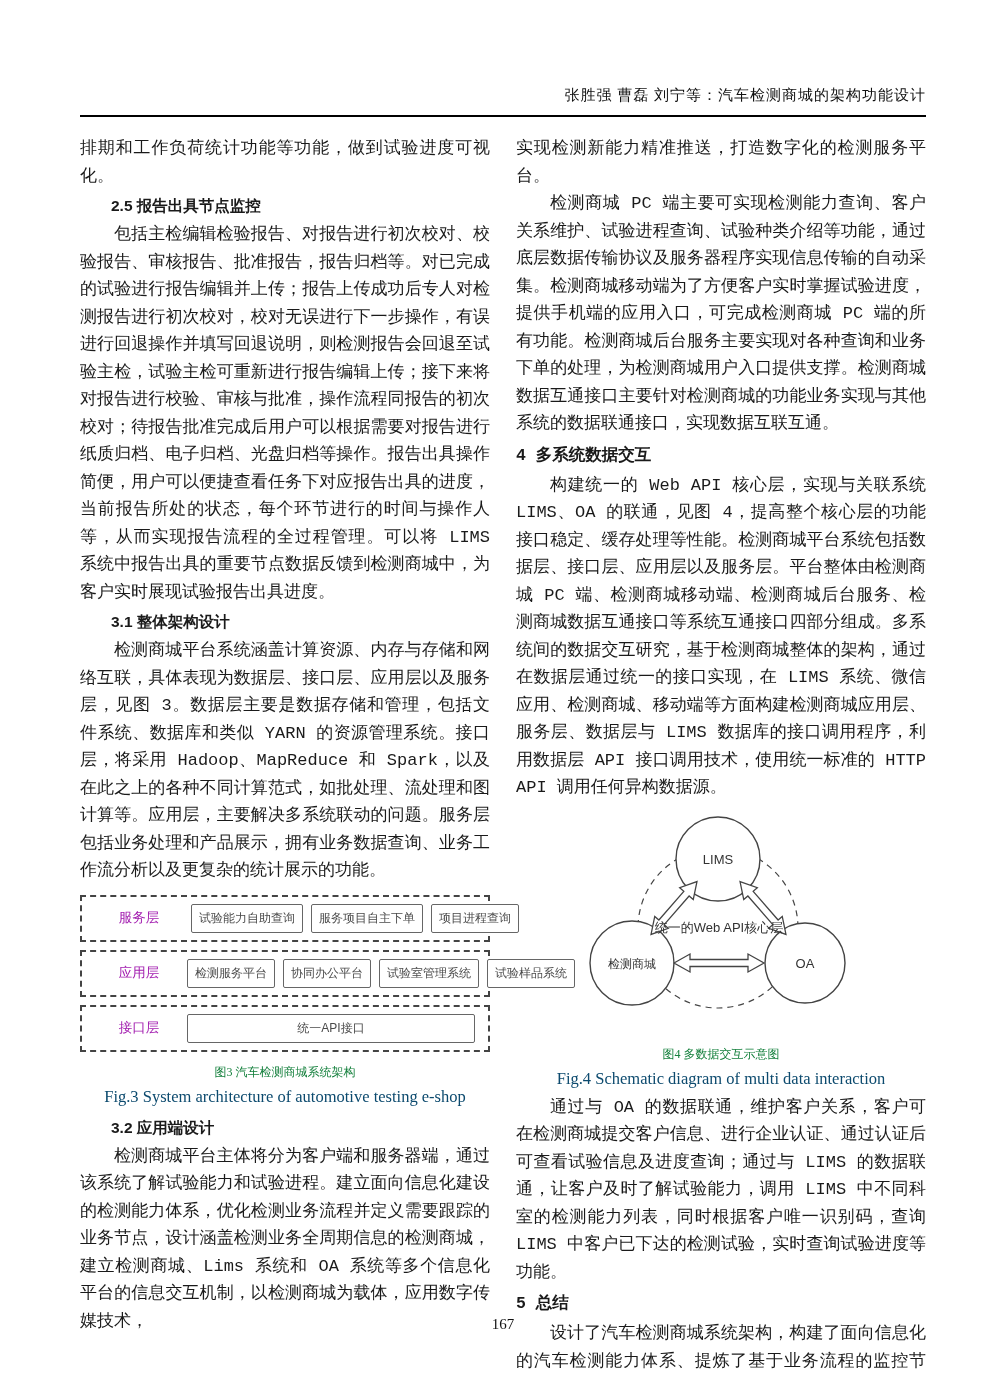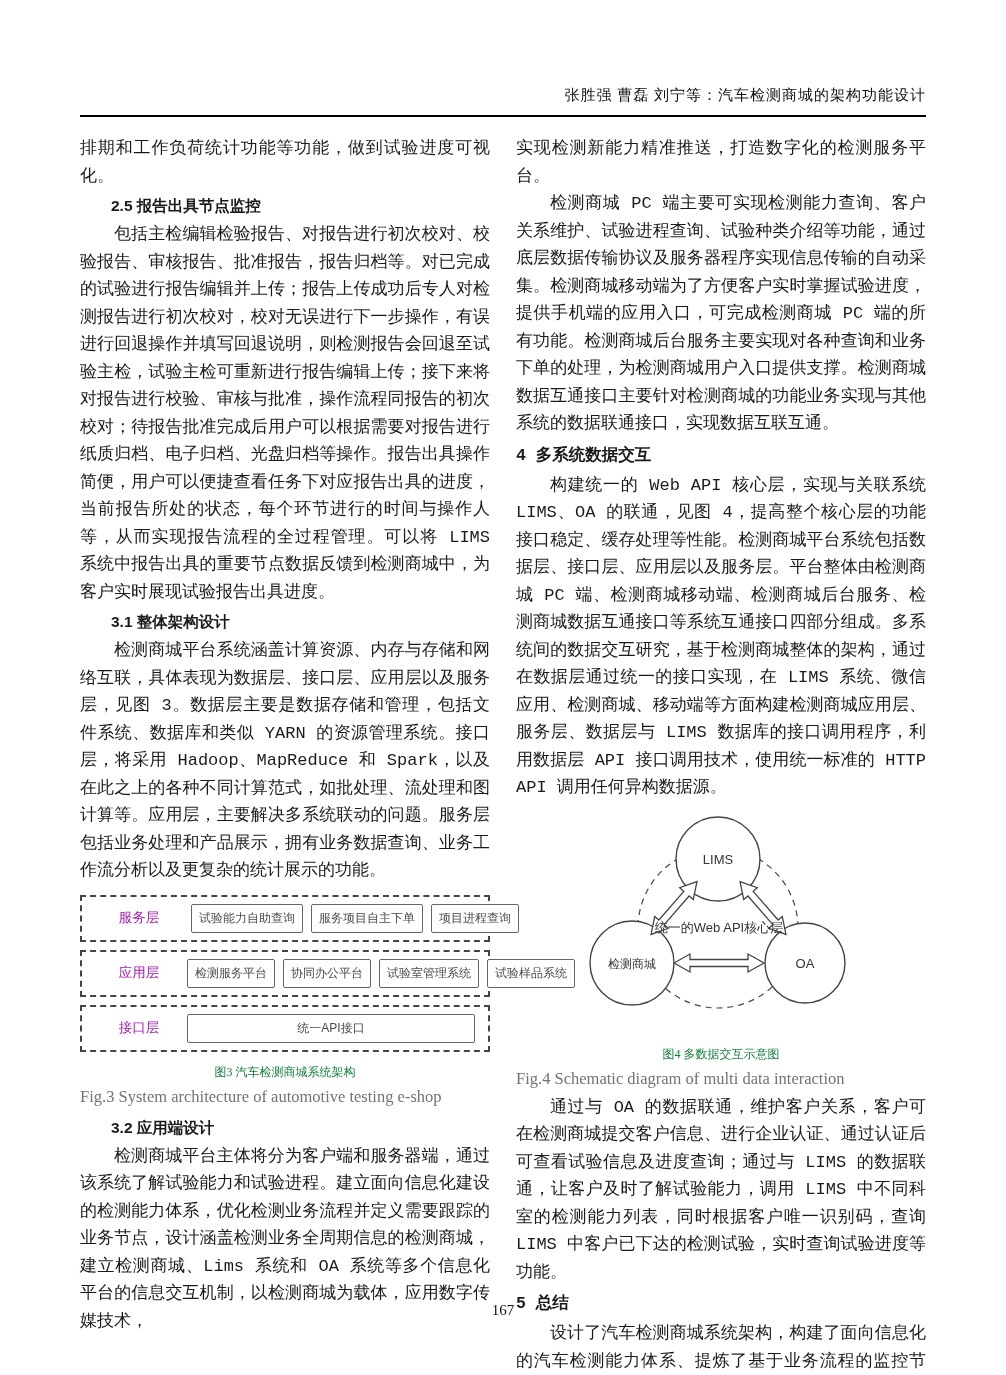--- a/index.html
+++ b/index.html
@@ -46,29 +46,29 @@
     border:1.5px solid #666;border-radius:2px;background:#fff;
     padding:5px 7px;font-family:"Liberation Sans",sans-serif;
     font-size:12px;color:#4a4a4a;text-align:center;white-space:nowrap;
   }
   .f3box.wide{flex:1;}
   .figcap-zh{
     text-align:center;font-size:12px;line-height:24px;margin-top:8px;color:#15803d;
     font-family:"Liberation Serif",serif;
   }
   .figcap-en{
-    font-size:16.5px;line-height:26px;color:#737373;
+    text-align:center;font-size:16.5px;line-height:26px;color:#0c4a6e;
     font-family:"Liberation Serif",serif;margin-bottom:2px;
   }
   
   .fig4{margin:4px 0 0 0;}
   .fig4 svg{display:block;}
   .fig4 text{font-family:"Liberation Sans",sans-serif;fill:#333;}
   .footer{
-    position:absolute;left:0;bottom:56px;width:100%;text-align:center;
+    position:absolute;left:0;bottom:42px;width:100%;text-align:center;
     font-size:15px;color:#111;font-family:"Liberation Serif",serif;
   }
 </style>
 </head>
 <body>
 
 <div class="page">
   <div class="content">
 
     <div class="running-title">张胜强 曹磊 刘宁等：汽车检测商城的架构功能设计</div>

